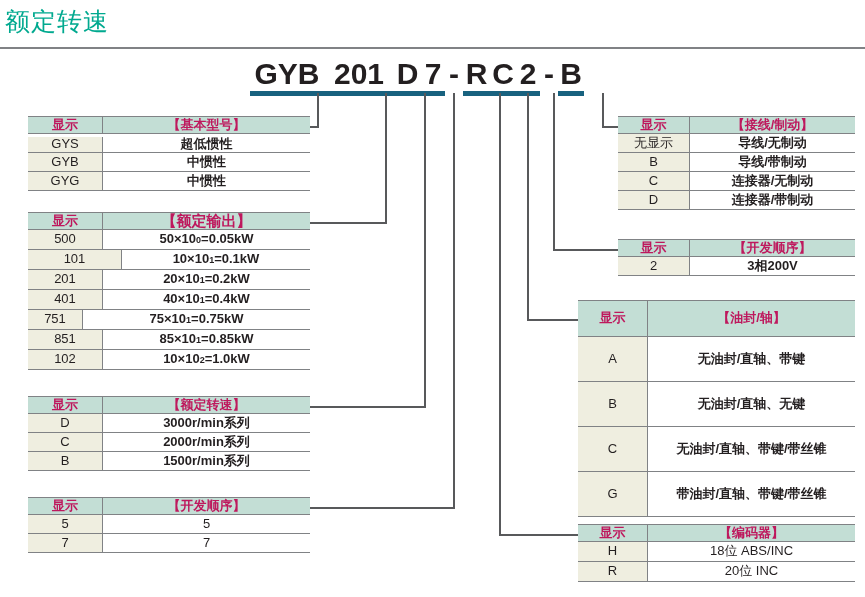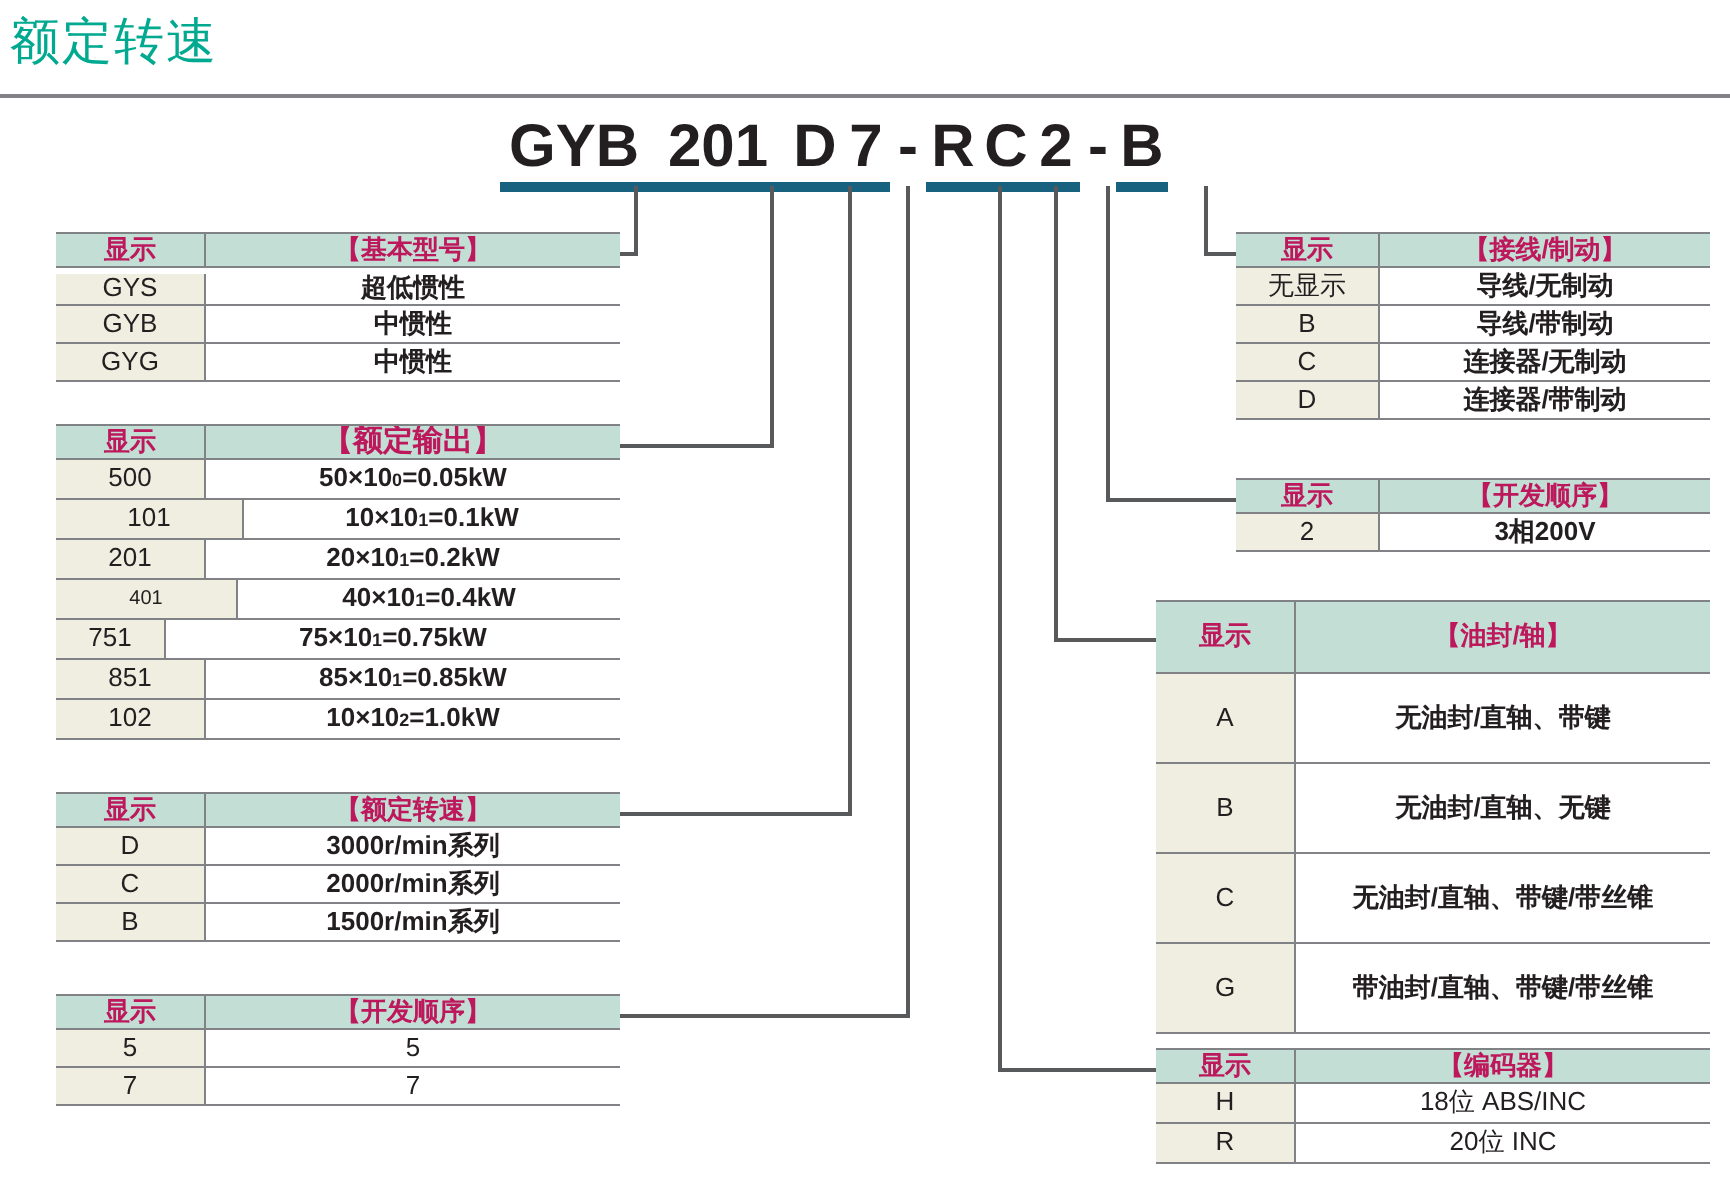--- a/index.html
+++ b/index.html
@@ -179,21 +179,21 @@
       </div>
       <div class="r row" style="height: 20px;">
         <div class="c code" style="width: 75px; font-size: 13px;">201</div>
         <div class="c desc nowrap" style="flex: 1 1 0%; font-size: 13px; font-weight: bold;">
           <span>20×10</span>
           <sup>1</sup>
           <span>=0.2kW</span>
         </div>
       </div>
       <div class="r row" style="height: 20px;">
-        <div class="c code" style="width: 91px; font-size: 10px;">401</div>
+        <div class="c code" style="width: 75px; font-size: 13px;">401</div>
         <div class="c desc nowrap" style="flex: 1 1 0%; font-size: 13px; font-weight: bold;">
           <span>40×10</span>
           <sup>1</sup>
           <span>=0.4kW</span>
         </div>
       </div>
       <div class="r row" style="height: 20px;">
         <div class="c code" style="width: 55px; font-size: 13px;">751</div>
         <div class="c desc nowrap" style="flex: 1 1 0%; font-size: 13px; font-weight: bold;">
           <span>75×10</span>

